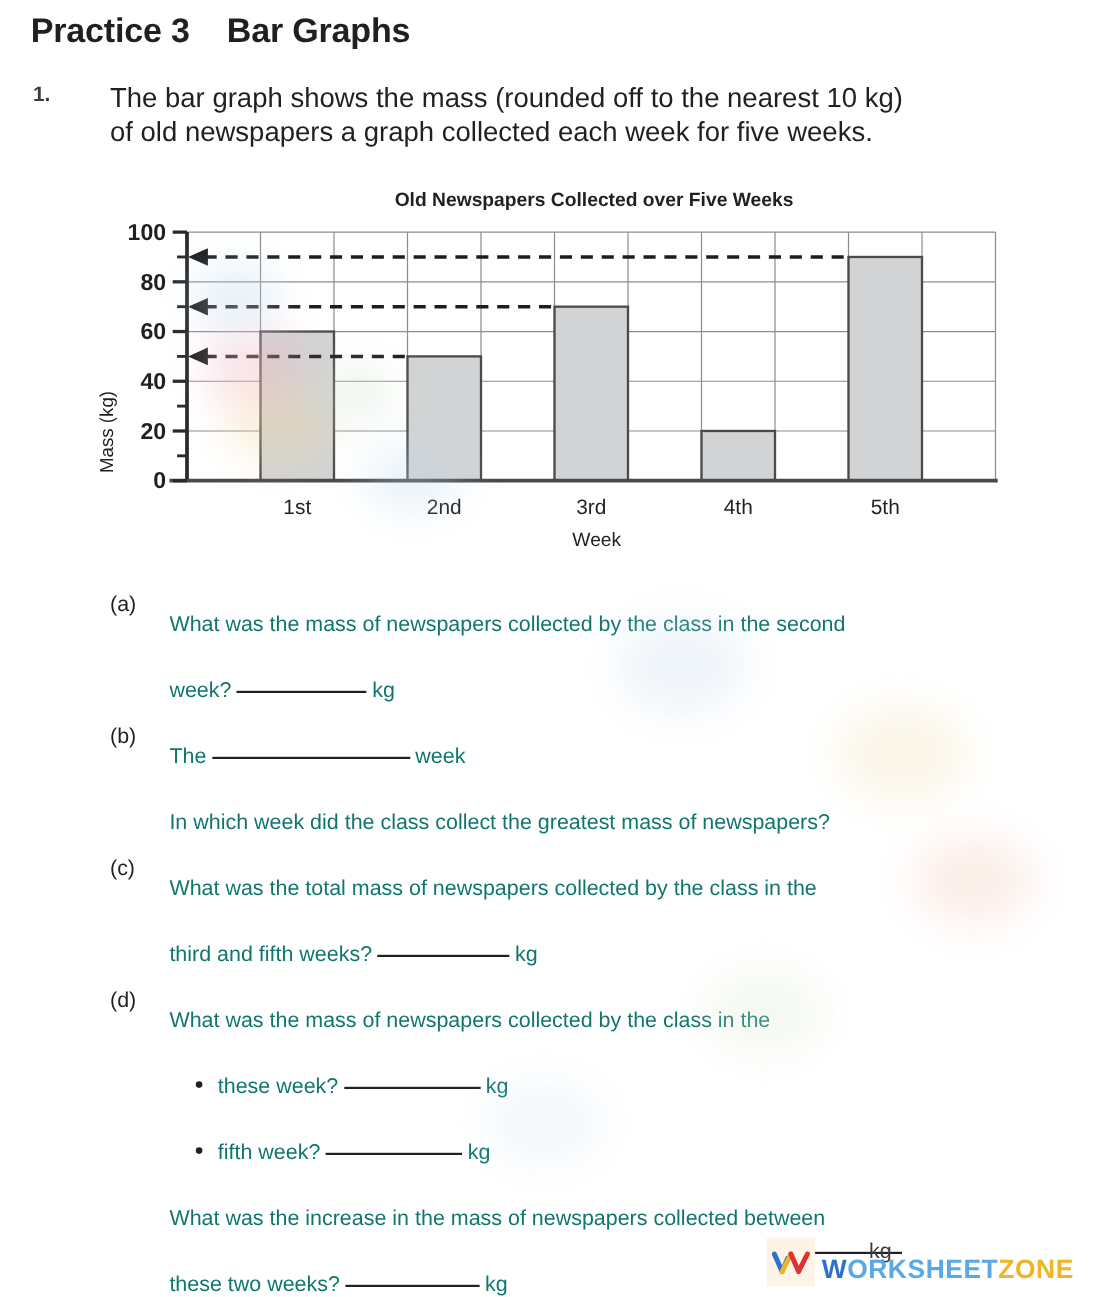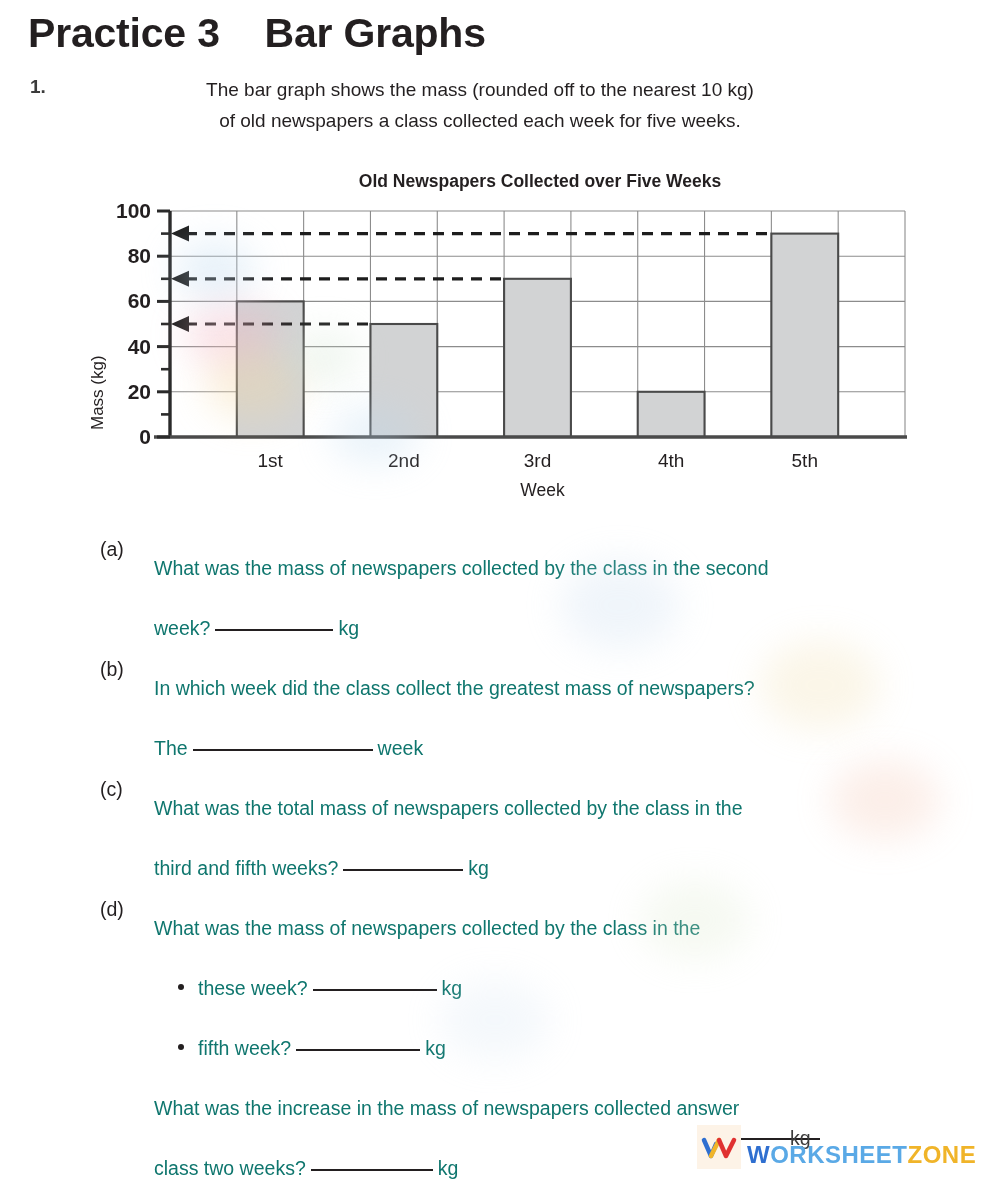--- a/index.html
+++ b/index.html
@@ -14,45 +14,44 @@
     font-family: "Liberation Sans", sans-serif;
     color: #231f20;
     overflow: hidden;
   }
 
   
   .page-title {
     position: absolute;
     left: 28px;
     top: 10px;
-    font-size: 41px;
+    font-size: 31px;
     font-weight: bold;
     letter-spacing: -0.2px;
     color: #231f20;
     white-space: pre;
   }
 
   
   .q-number {
     position: absolute;
     left: 30px;
     top: 76px;
     font-size: 19px;
     font-weight: 600;
     color: #3b3b3b;
   }
   .stem {
     position: absolute;
     left: 100px;
     top: 74px;
     width: 760px;
-    font-size: 19px;
+    font-size: 25px;
     line-height: 31px;
     color: #231f20;
-    text-align: center;
   }
   .stem div { white-space: nowrap; }
 
   
   #chart-figure {
     position: absolute;
     left: 0px;
     top: 168px;
     width: 988px;
     height: 345px;
@@ -182,21 +181,21 @@
   }
 </style>
 </head>
 <body>
 
 <div class="page-title">Practice 3    Bar Graphs</div>
 
 <div class="q-number">1.</div>
 <div class="stem">
   <div>The bar graph shows the mass (rounded off to the nearest 10 kg)</div>
-  <div>of old newspapers a class collected each week for five weeks.</div>
+  <div>of old newspapers a graph collected each week for five weeks.</div>
 </div>
 
 <div id="chart-figure">
   <div class="chart-title">Old Newspapers Collected over Five Weeks</div>
   <div class="y-axis-title">Mass (kg)</div>
   <div class="x-axis-title">Week</div>
   <svg class="plot-svg" id="plot-svg" width="1000" height="320">
       <line x1="170" x2="905" y1="269" y2="269" stroke="#8c8c8c" stroke-width="1.1"></line>
       <line x1="170" x2="905" y1="223.8" y2="223.8" stroke="#8c8c8c" stroke-width="1.1"></line>
       <line x1="170" x2="905" y1="178.6" y2="178.6" stroke="#8c8c8c" stroke-width="1.1"></line>
@@ -257,41 +256,41 @@
   <div class="q-label">(a)</div>
   <div class="q-body">
     <div class="bullet-row">What was the mass of newspapers collected by the class in the second</div>
     <div class="bullet-row"><span>week?</span><span class="blank" style="width:118px"></span><span>kg</span></div>
   </div>
 </div>
 
 <div class="q-block" style="left:100px; top:658px; width:880px;">
   <div class="q-label">(b)</div>
   <div class="q-body">
+    <div class="bullet-row"><span>The</span><span class="blank" style="width:180px"></span><span>week</span></div>
     <div class="bullet-row">In which week did the class collect the greatest mass of newspapers?</div>
-    <div class="bullet-row"><span>The</span><span class="blank" style="width:180px"></span><span>week</span></div>
   </div>
 </div>
 
 <div class="q-block" style="left:100px; top:778px; width:880px;">
   <div class="q-label">(c)</div>
   <div class="q-body">
     <div class="bullet-row">What was the total mass of newspapers collected by the class in the</div>
     <div class="bullet-row"><span>third and fifth weeks?</span><span class="blank" style="width:120px"></span><span>kg</span></div>
   </div>
 </div>
 
 <div class="q-block" style="left:100px; top:898px; width:880px;">
   <div class="q-label">(d)</div>
   <div class="q-body">
     <div class="bullet-row">What was the mass of newspapers collected by the class in the</div>
     <div class="bullet-row indent-bullet"><span class="bullet-dot"></span><span>these week?</span><span class="blank" style="width:124px"></span><span>kg</span></div>
     <div class="bullet-row indent-bullet"><span class="bullet-dot"></span><span>fifth week?</span><span class="blank" style="width:124px"></span><span>kg</span></div>
-    <div class="bullet-row">What was the increase in the mass of newspapers collected answer</div>
-    <div class="bullet-row"><span>class two weeks?</span><span class="blank" style="width:122px"></span><span>kg</span></div>
+    <div class="bullet-row">What was the increase in the mass of newspapers collected between</div>
+    <div class="bullet-row"><span>these two weeks?</span><span class="blank" style="width:122px"></span><span>kg</span></div>
   </div>
 </div>
 
 <div class="ghost-blank"></div>
 <div class="ghost-kg">kg</div>
 
 <div id="watermark">
   <div class="wm-mark">
     <svg width="44" height="44" viewBox="0 0 44 44">
       <path d="M7 15 L14 31 L19 19" fill="none" stroke="#2f6fd0" stroke-width="4.5" stroke-linecap="round" stroke-linejoin="round"></path>

